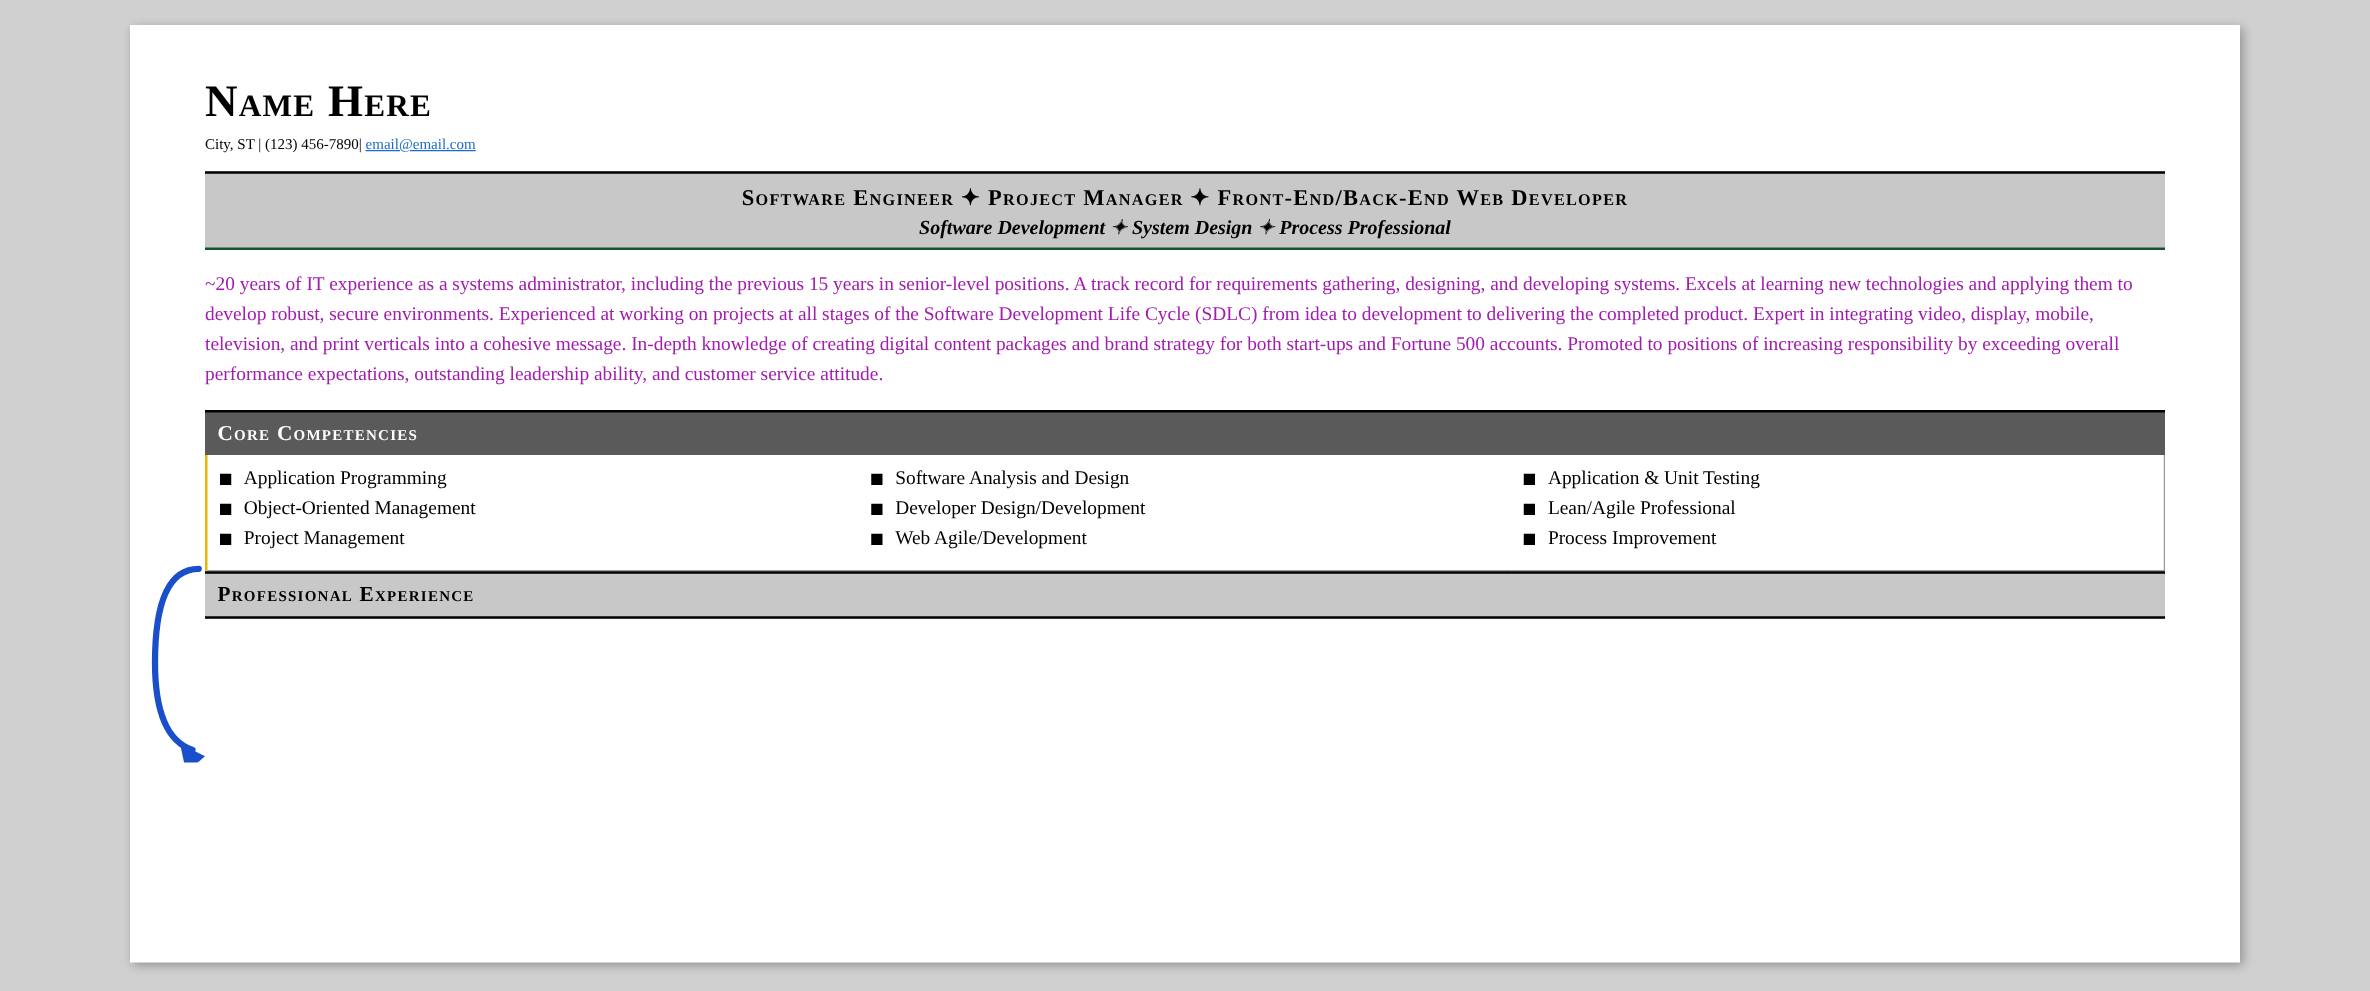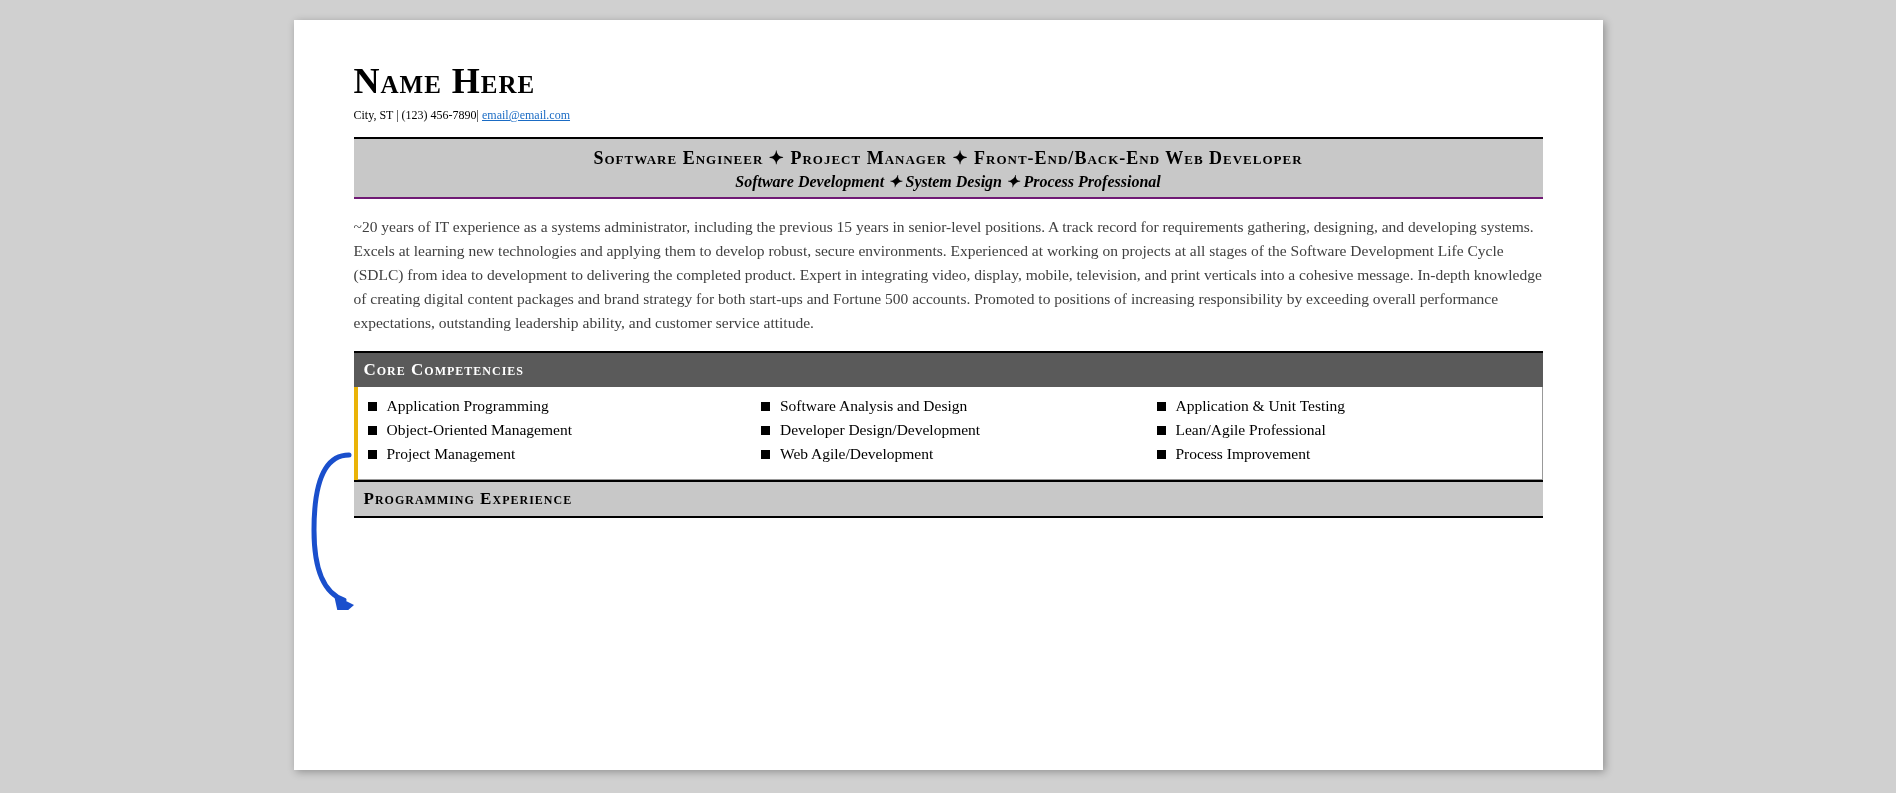--- a/index.html
+++ b/index.html
@@ -13,21 +13,21 @@
       display: flex;
       justify-content: center;
       align-items: flex-start;
       min-height: 100vh;
       padding: 20px;
       font-family: 'Times New Roman', Times, serif;
     }
 
     .resume-page {
       background: #ffffff;
-      width: 1309px;
+      width: 1688px;
       min-height: 750px;
       padding: 40px 60px 40px 60px;
       position: relative;
       box-shadow: 2px 2px 8px rgba(0,0,0,0.3);
     }
 
     
     .blue-arrow {
       position: absolute;
       left: 10px;
@@ -54,21 +54,21 @@
 
     .header-contact a {
       color: #1a6bc4;
       text-decoration: underline;
     }
 
     
     .title-banner {
       background-color: #c8c8c8;
       border-top: 2px solid #000;
-      border-bottom: 2px solid #701a75;
+      border-bottom: 2px solid #14532d;
       text-align: center;
       padding: 8px 10px 6px 10px;
       margin-bottom: 0;
     }
 
     .title-banner-main {
       font-size: 18px;
       font-weight: 900;
       font-variant: small-caps;
       letter-spacing: 1px;
@@ -80,42 +80,42 @@
       font-size: 16px;
       font-style: italic;
       color: #000;
       font-weight: 600;
     }
 
     
     .summary {
       font-size: 15.5px;
       line-height: 1.55;
-      color: #404040;
+      color: #a21caf;
       padding: 16px 0 16px 0;
       text-align: left;
     }
 
     
     .section-header {
       background-color: #5a5a5a;
       color: #fff;
       text-align: left;
       font-size: 17px;
       font-weight: 900;
       font-variant: small-caps;
       letter-spacing: 1px;
       padding: 7px 10px;
       border-top: 2px solid #000;
     }
 
     .competencies-table {
       width: 100%;
       border-collapse: collapse;
-      border-left: 4px solid #eab308;
+      border-left: 2px solid #eab308;
       border-right: 1px solid #999;
       border-bottom: 1px solid #999;
     }
 
     .competencies-table td {
       vertical-align: top;
       padding: 10px 20px 10px 10px;
       width: 33.33%;
     }
 
@@ -235,16 +235,16 @@
             <span class="bullet-square"></span>
             <span>Process Improvement</span>
           </li>
         </ul>
       </td>
     </tr>
   </tbody>
     </table>
 
   <div class="prof-exp-header">
-    <span class="prof-exp-title">Programming Experience</span>
+    <span class="prof-exp-title">Professional Experience</span>
   </div>
 
 </div>
 
 </body></html>

